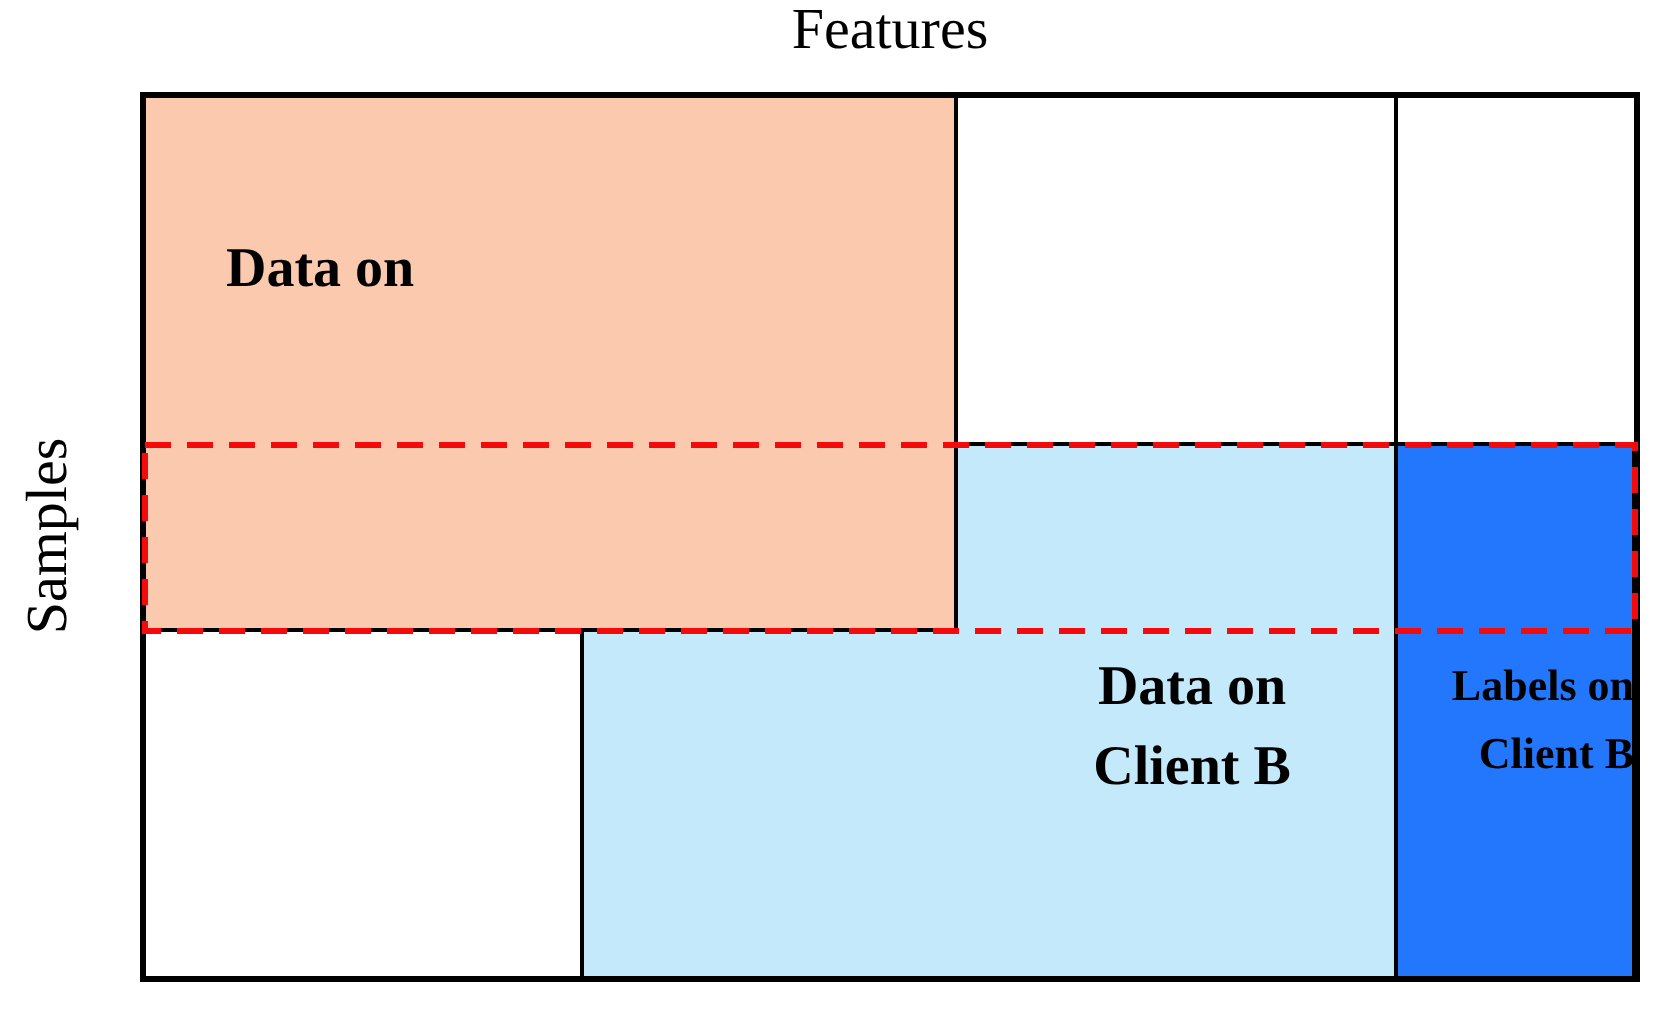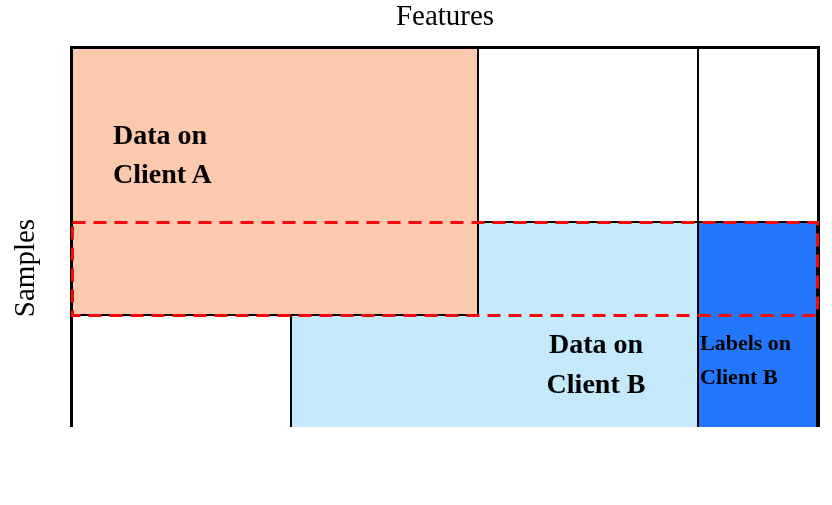--- a/index.html
+++ b/index.html
@@ -3,21 +3,21 @@
 <meta charset="utf-8">
 <style>
   html, body {
     margin: 0;
     padding: 0;
     background: #ffffff;
   }
   .stage {
     position: relative;
     width: 832px;
-    height: 427px;
+    height: 505px;
     background: #ffffff;
     overflow: hidden;
     font-family: "Liberation Serif", "DejaVu Serif", serif;
     color: #000000;
   }
   
   .axis-top {
     position: absolute;
     left: 72px;
     top: -3px;
@@ -92,21 +92,21 @@
     font-size: 28px;
     line-height: 40px;
     text-align: center;
   }
   .label-b-labels {
     left: 700px;
     top: 326px;
     width: 117px;
     font-size: 22px;
     line-height: 34px;
-    text-align: left;
+    text-align: right;
   }
 </style>
 </head>
 <body>
 
 <div class="stage">
 
   <div class="axis-top" data-bind="figure.axes.top_label">Features</div>
 
   <div class="axis-left" data-bind="figure.axes.left_label">Samples</div>
@@ -120,21 +120,20 @@
   <div class="divider"></div>
 
   <div class="outer"></div>
 
   <svg class="overlay" viewBox="0 0 832 505">
     <rect x="72.5" y="222.5" width="745" height="93" fill="none" stroke-width="3" stroke-dasharray="13 8" stroke="#f40a0a"></rect>
   </svg>
 
   <div class="label label-a">
     <div data-bind="figure.regions.client_a_data.line1">Data on</div>
-    <div data-bind="figure.regions.client_a_data.line2">Client A</div>
   </div>
 
   <div class="label label-b-data">
     <div data-bind="figure.regions.client_b_data.line1">Data on</div>
     <div data-bind="figure.regions.client_b_data.line2">Client B</div>
   </div>
 
   <div class="label label-b-labels">
     <div data-bind="figure.regions.client_b_labels.line1">Labels on</div>
     <div data-bind="figure.regions.client_b_labels.line2">Client B</div>

